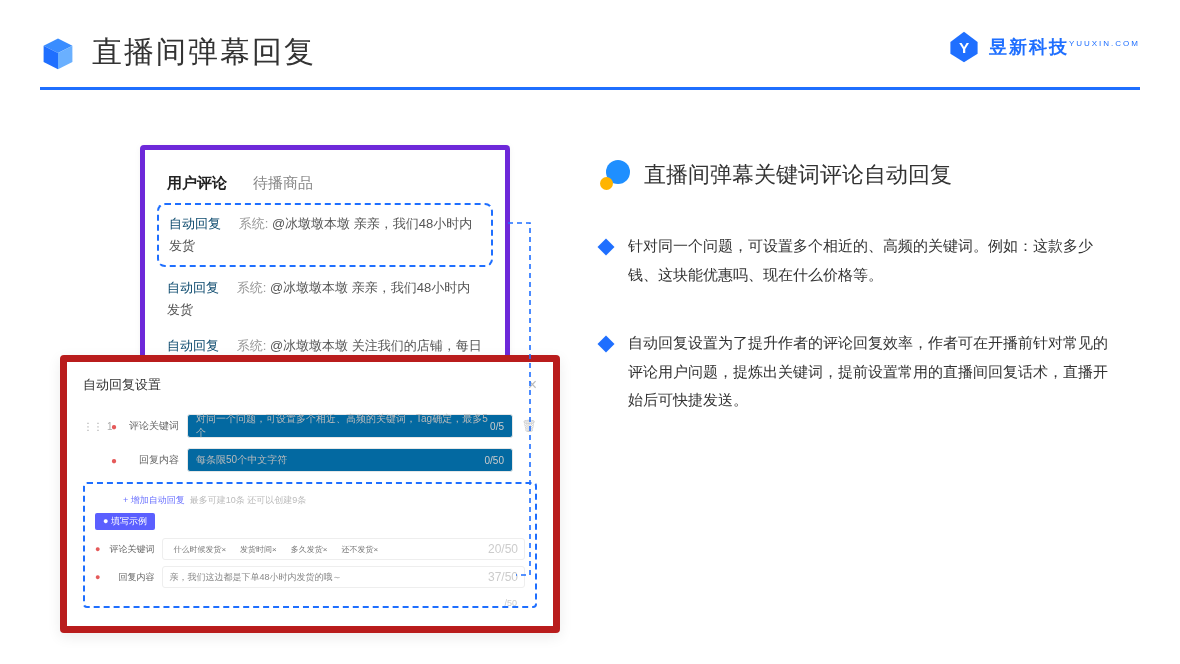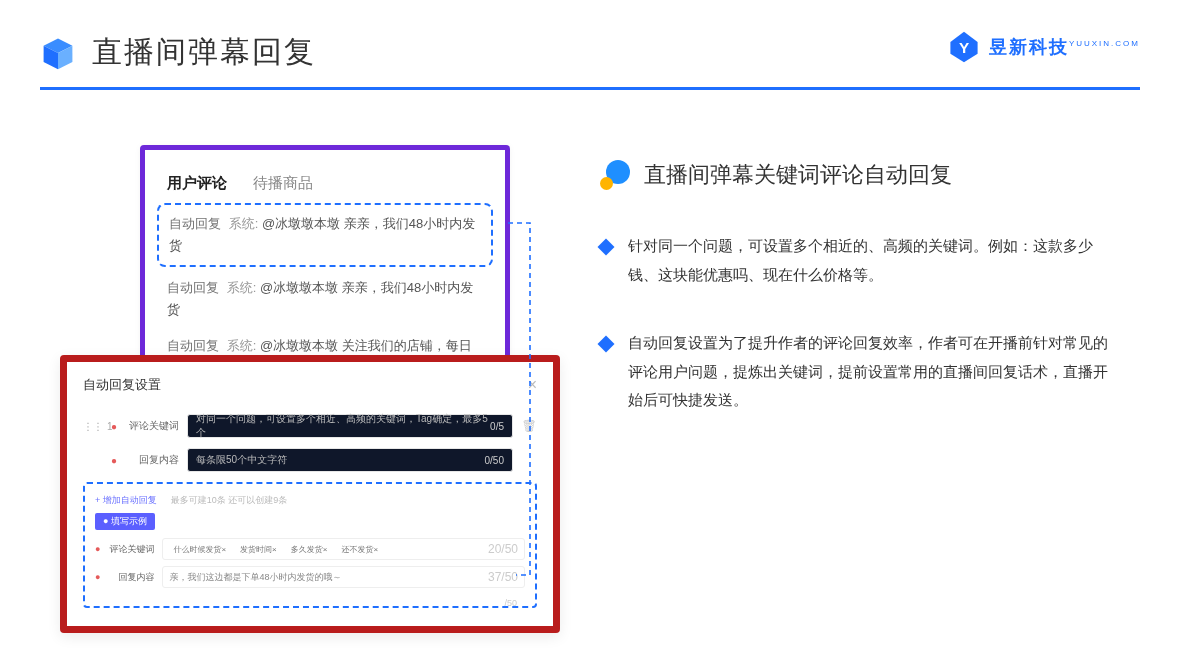--- a/index.html
+++ b/index.html
@@ -17,38 +17,38 @@
 .rule { height: 3px; background: #1f6fff; margin: 14px 40px 0 40px; }
 
 
 .left { position: absolute; left: 60px; top: 145px; width: 510px; height: 480px; }
 
 
 .card-comments { position: absolute; left: 80px; top: 0; width: 370px; background: #fff; border: 5px solid #6d28d9; border-radius: 4px; padding: 24px 22px 10px 22px; box-shadow: 0 1px 6px rgba(0,0,0,.05); }
 .tabs { display: flex; gap: 26px; font-size: 15px; color: #888; margin-bottom: 16px; }
 .tabs .tab.active { color: #222; font-weight: 700; }
 .comment { font-size: 13px; color: #555; line-height: 1.7; margin-bottom: 14px; }
-.comment .auto-tag { color: #737373; margin-right: 4px; }
+.comment .auto-tag { color: #0c4a6e; margin-right: 14px; }
 .comment .sys-tag { color: #999; }
 .hl-box { border: 2px dashed #1f6fff; border-radius: 8px; padding: 8px 10px; margin: -6px -10px 10px -10px; position: relative; }
 
 
 .card-settings { position: absolute; left: 0; top: 210px; width: 500px; background: #fff; border: 7px solid #b91c1c; border-radius: 4px; box-shadow: 0 4px 14px rgba(0,0,0,.08); padding: 14px 16px 18px 16px; }
 .card-settings .title-row { display: flex; justify-content: space-between; align-items: center; font-size: 13px; color: #333; margin-bottom: 20px; }
 .close-x { color: #bbb; font-size: 16px; cursor: pointer; }
 .form-row { display: flex; align-items: center; font-size: 10px; color: #666; margin-bottom: 10px; gap: 8px; }
 .form-row .idx { width: 20px; color: #aaa; display:flex; align-items:center; gap:4px; }
 .form-row .dot { color: #e55a5a; }
 .form-row .lbl { width: 54px; text-align: right; }
-.form-row .input { flex: 1; border: 1px solid #e7e7e7; border-radius: 3px; height: 24px; display: flex; align-items: center; padding: 0 8px; color: #bbb; font-size: 10px; justify-content: space-between; background:#0f172a; }
+.form-row .input { flex: 1; border: 1px solid #e7e7e7; border-radius: 3px; height: 24px; display: flex; align-items: center; padding: 0 8px; color: #bbb; font-size: 10px; justify-content: space-between; background:#0369a1; }
 .form-row .input .count { color: #ccc; }
 .form-row .trash { color: #ccc; font-size: 12px; width: 16px; text-align: center; }
 
 .dashed-block { border: 2px dashed #1f6fff; border-radius: 4px; padding: 10px 10px 12px 10px; margin-top: 10px; position: relative; }
-.add-line { font-size: 9px; color: #6b72ff; display:flex; align-items:center; gap:14px; }
+.add-line { font-size: 9px; color: #6b72ff; display:flex; align-items:center; gap:5px;margin-left:28px; }
 .add-line .muted { color: #bbb; }
 .tag-pill { display: inline-flex; align-items: center; background: #5b5fff; color: #fff; font-size: 9px; padding: 2px 8px; border-radius: 2px; margin: 6px 0 8px 0; }
 .ex-row { display: flex; align-items: center; font-size: 9px; gap: 8px; margin-bottom: 6px; }
 .ex-row .dot { color: #e55a5a; }
 .ex-row .lbl { width: 46px; text-align: right; color: #666; }
 .ex-row .box { flex: 1; border: 1px solid #eee; border-radius: 3px; height: 22px; display: flex; align-items: center; padding: 0 6px; color: #888; gap: 4px; background:#fff; justify-content: space-between; }
 .chip { font-size: 8px; color: #777; padding: 1px 4px; border-radius: 2px; }
 .ex-row .box .count { color: #ccc; font-size: 12px; }
 .bottom-count { position: absolute; right: 36px; bottom: 18px; font-size: 9px; color: #ccc; }
 

